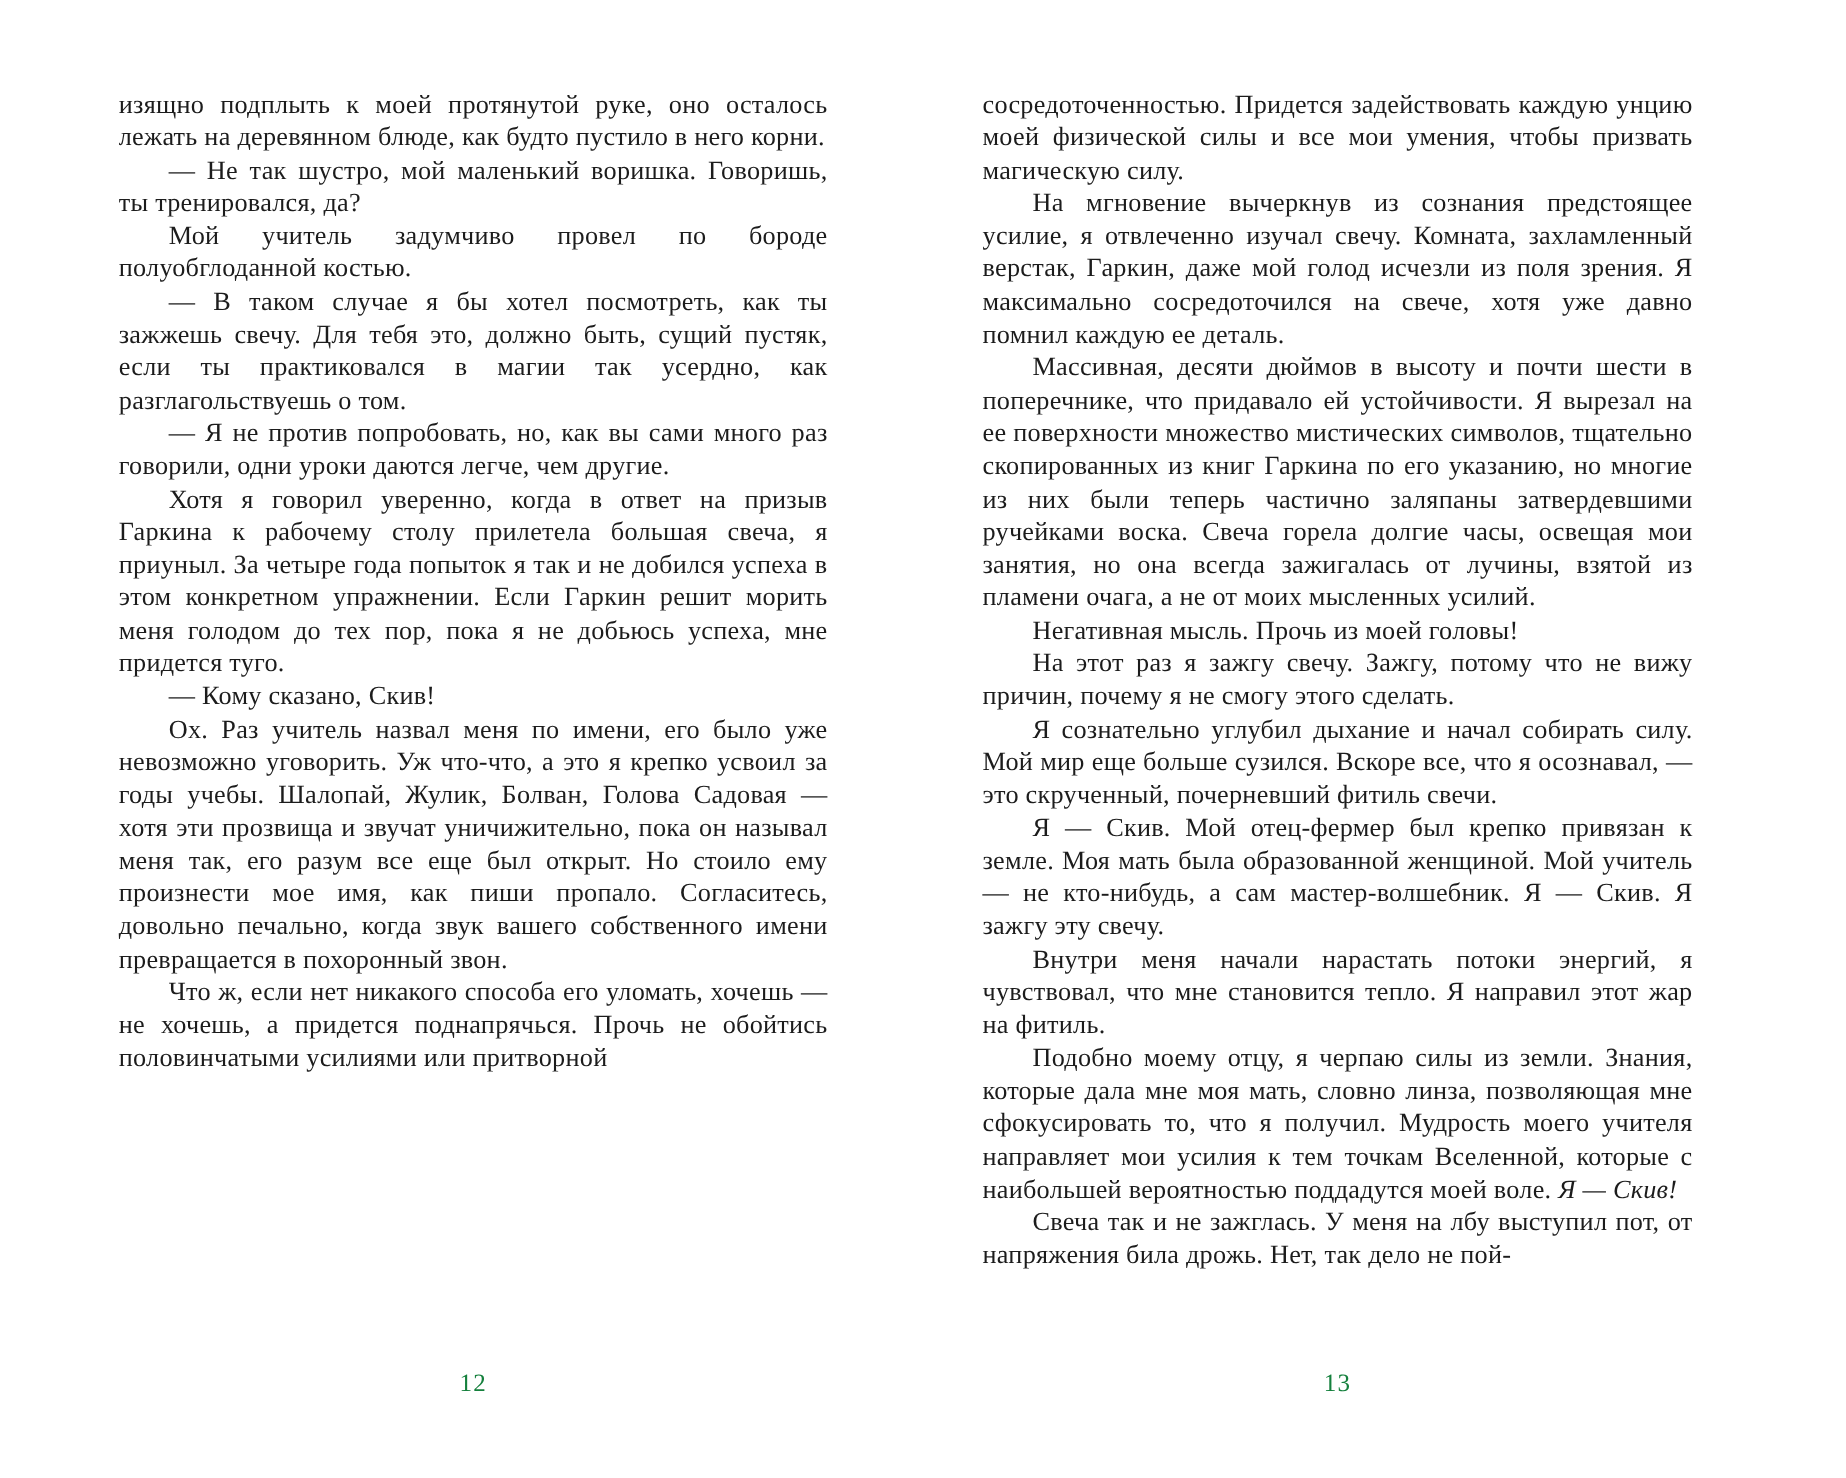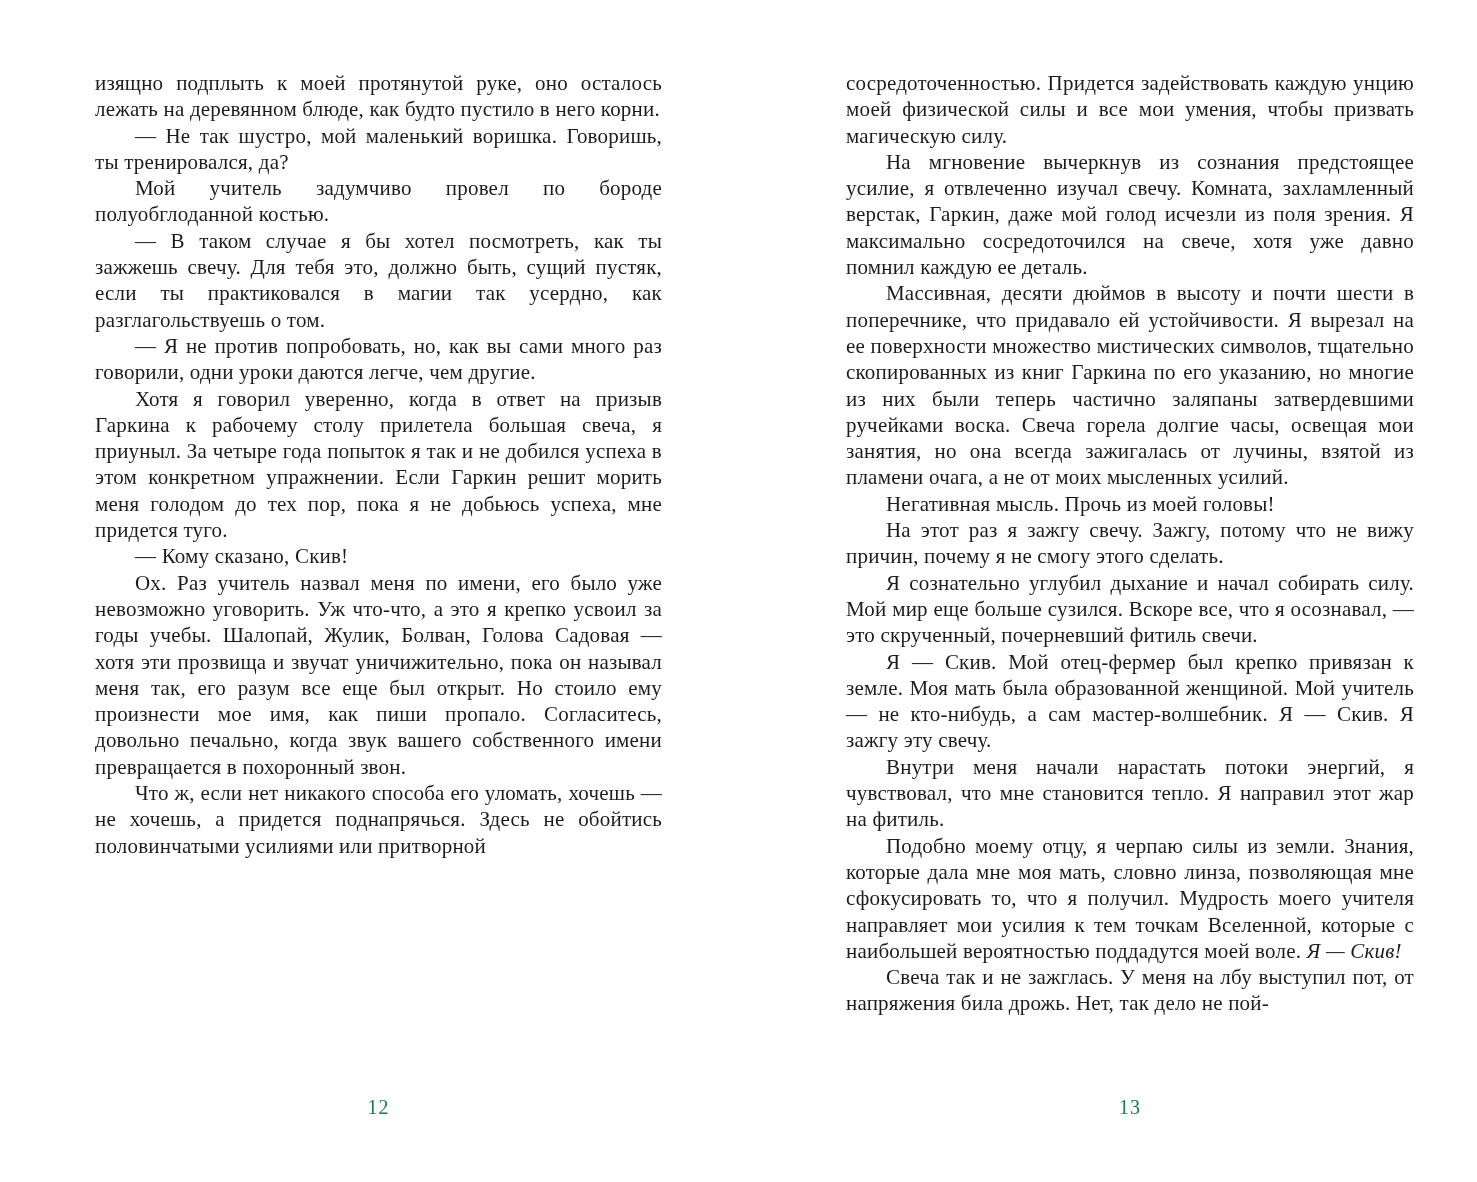--- a/index.html
+++ b/index.html
@@ -19,21 +19,21 @@
     width: 1214px;
     height: 1182px;
     background: #ffffff;
   }
   .page {
     position: absolute;
     top: 70px;
     height: 1080px;
   }
   .page-left  { left: 95px;  width: 567px; }
-  .page-right { left: 846px; width: 568px; }
+  .page-right { left: 786px; width: 568px; }
   .page-text {
     font-size: 21px;
     line-height: 26.3px;
     letter-spacing: 0.2px;
     text-align: justify;
     hyphens: auto;
     -webkit-hyphens: auto;
   }
   p.para {
     margin: 0;
@@ -65,21 +65,21 @@
   <div class="page page-left">
     <div class="page-text" lang="ru">
         <p class="para"><span>изящно подплыть к моей протянутой руке, оно осталось лежать на деревянном блюде, как будто пустило в него корни.</span></p>
         <p class="para indent"><span>— Не так шустро, мой маленький воришка. Говоришь, ты тренировался, да?</span></p>
         <p class="para indent"><span>Мой учитель задумчиво провел по бороде полуобглоданной костью.</span></p>
         <p class="para indent"><span>— В таком случае я бы хотел посмотреть, как ты зажжешь свечу. Для тебя это, должно быть, сущий пустяк, если ты практиковался в магии так усердно, как разглагольствуешь о том.</span></p>
         <p class="para indent"><span>— Я не против попробовать, но, как вы сами много раз говорили, одни уроки даются легче, чем другие.</span></p>
         <p class="para indent"><span>Хотя я говорил уверенно, когда в ответ на призыв Гаркина к рабочему столу прилетела большая свеча, я приуныл. За четыре года попыток я так и не добился успеха в этом конкретном упражнении. Если Гаркин решит морить меня голодом до тех пор, пока я не добьюсь успеха, мне придется туго.</span></p>
         <p class="para indent"><span>— Кому сказано, Скив!</span></p>
         <p class="para indent"><span>Ох. Раз учитель назвал меня по имени, его было уже невозможно уговорить. Уж что-что, а это я крепко усвоил за годы учебы. Шалопай, Жулик, Болван, Голова Садовая — хотя эти прозвища и звучат уничижительно, пока он называл меня так, его разум все еще был открыт. Но стоило ему произнести мое имя, как пиши пропало. Согласитесь, довольно печально, когда звук вашего собственного имени превращается в похоронный звон.</span></p>
-        <p class="para indent"><span>Что ж, если нет никакого способа его уломать, хочешь — не хочешь, а придется поднапрячься. Здесь не обойтись половинчатыми усилиями или притворной</span></p>
+        <p class="para indent"><span>Что ж, если нет никакого способа его уломать, хочешь — не хочешь, а придется поднапрячься. Прочь не обойтись половинчатыми усилиями или притворной</span></p>
       </div>
     <div class="page-number">12</div>
   </div>
 
   <div class="page page-right">
     <div class="page-text" lang="ru">
         <p class="para"><span>сосредоточенностью. Придется задействовать каждую унцию моей физической силы и все мои умения, чтобы призвать магическую силу.</span></p>
         <p class="para indent"><span>На мгновение вычеркнув из сознания предстоящее усилие, я отвлеченно изучал свечу. Комната, захламленный верстак, Гаркин, даже мой голод исчезли из поля зрения. Я максимально сосредоточился на свече, хотя уже давно помнил каждую ее деталь.</span></p>
         <p class="para indent"><span>Массивная, десяти дюймов в высоту и почти шести в поперечнике, что придавало ей устойчивости. Я вырезал на ее поверхности множество мистических символов, тщательно скопированных из книг Гаркина по его указанию, но многие из них были теперь частично заляпаны затвердевшими ручейками воска. Свеча горела долгие часы, освещая мои занятия, но она всегда зажигалась от лучины, взятой из пламени очага, а не от моих мысленных усилий.</span></p>
         <p class="para indent"><span>Негативная мысль. Прочь из моей головы!</span></p>

